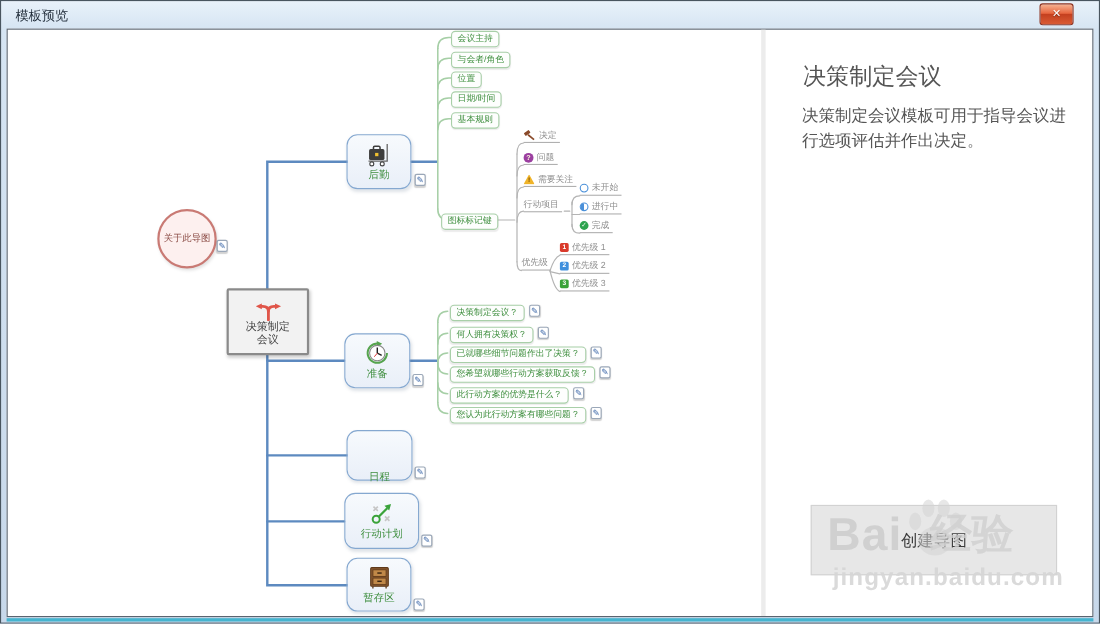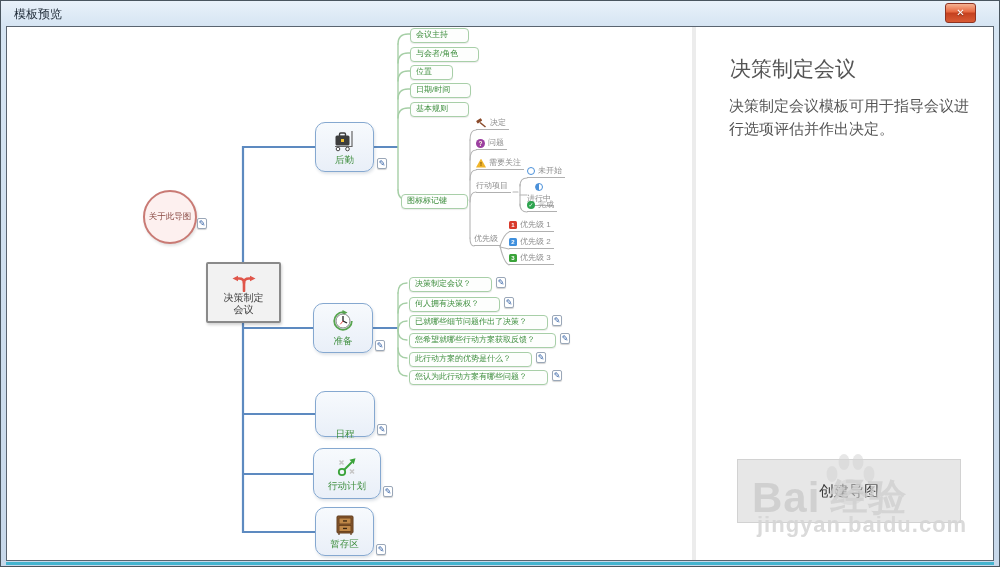--- a/index.html
+++ b/index.html
@@ -30,21 +30,21 @@
   .blabel{font-size:9.5px;color:#3e8e3e;line-height:11px;text-align:center;}
   .central{position:absolute;left:206px;top:262px;width:75px;height:61px;background:#f2f2f2;border:2px solid #8a8a8a;
     border-radius:2px;display:flex;flex-direction:column;align-items:center;justify-content:center;
     box-shadow:1px 2px 3px rgba(0,0,0,.18);box-sizing:border-box;}
   .central .ctext{font-size:10px;color:#3f3f3f;line-height:12px;text-align:center;}
   .about{position:absolute;left:143px;top:190px;width:54px;height:54px;border-radius:50%;background:#fdf0ef;
     border:2px solid #c97a74;display:flex;align-items:center;justify-content:center;font-size:8.5px;color:#8a4a44;
     text-align:center;box-sizing:border-box;box-shadow:1px 2px 3px rgba(0,0,0,.12);}
 
   .row{position:absolute;display:flex;align-items:flex-start;gap:4px;}
-  .gbox{background:#fdfefd;border:1px solid #a8cfa8;border-radius:4px;padding:1px 20px 2px 5px;
+  .gbox{background:#fdfefd;border:1px solid #a8cfa8;border-radius:4px;padding:1px 5px 2px 5px;
     font-size:8px;color:#3e8e3e;line-height:10px;white-space:nowrap;box-shadow:0 1px 1px rgba(0,0,0,.08);}
   .note{width:10px;height:11px;background:#fff;border:1px solid #9aa7b8;border-radius:2px;font-size:8px;
     line-height:10px;color:#3a66a8;text-align:center;box-shadow:0 1px 1px rgba(0,0,0,.18);box-sizing:border-box;}
   .note.abs{position:absolute;}
 
   .litem{position:absolute;display:flex;align-items:center;gap:3px;border-bottom:1px solid #b0b0b0;
     padding:0 3px 1px 0;font-size:8px;color:#8e8e8e;white-space:nowrap;line-height:10px;}
   .badge{display:inline-block;width:8px;height:8px;border-radius:1.5px;color:#fff;font-size:6px;font-weight:bold;
     text-align:center;line-height:8px;}
   .qmark{display:inline-block;width:9px;height:9px;border-radius:50%;background:#9b3fa0;color:#ffd;
@@ -55,21 +55,21 @@
   .st.ns{border:1.5px solid #4a90d9;background:#fff;}
   .st.ip{border:1px solid #4a90d9;background:linear-gradient(90deg,#4a90d9 50%,#fff 50%);}
   .st.dn{background:#2ea44f;color:#fff;font-size:6px;line-height:8px;text-align:center;font-weight:bold;}
 
   
   .panel-title{position:absolute;left:730px;top:55px;font-size:21px;color:#555;}
   .panel-desc{position:absolute;left:729px;top:94px;width:252px;font-size:15px;line-height:1.55;color:#565656;}
   .create-btn{position:absolute;left:737px;top:459px;width:224px;height:64px;background:#e7e7e7;
     border:1px solid #d2d2d2;font-size:15px;color:#3a3a3a;font-family:inherit;cursor:pointer;}
   .wm{position:absolute;pointer-events:none;color:#cbcbcb;font-weight:bold;}
-  .wm-row{left:752px;top:472px;display:flex;align-items:center;opacity:.8;}
+  .wm-row{left:752px;top:460px;display:flex;align-items:center;opacity:.8;gap:15px;}
   .wm-row .lat{font-size:42px;letter-spacing:1px;}
   .wm-row .cjk{font-size:38px;margin-left:10px;color:#d0d0d0;}
   .wm-url{left:757px;top:512px;font-size:22px;letter-spacing:1px;color:#d6d6d6;opacity:.9;}
   .paw{position:absolute;left:822px;top:452px;opacity:.55;pointer-events:none;}
 </style>
 </head>
 <body>
 
 <div class="frame"></div>
 
@@ -243,21 +243,21 @@
   <span class="warn">!</span>
   <span>需要关注</span>
 </div>
 <div class="litem" style="left:476px;top:181px;">
   <span>行动项目</span>
 </div>
 <div class="litem" style="left:527px;top:166px;">
   <span class="st ns"></span>
   <span>未开始</span>
 </div>
-<div class="litem" style="left:527px;top:183px;flex-direction:column;">
+<div class="litem" style="left:527px;top:183px;">
   <span class="st ip"></span>
   <span>进行中</span>
 </div>
 <div class="litem" style="left:527px;top:200px;">
   <span class="st dn">✓</span>
   <span>完成</span>
 </div>
 <div class="litem" style="left:474px;top:234px;">
   <span>优先级</span>
 </div>

